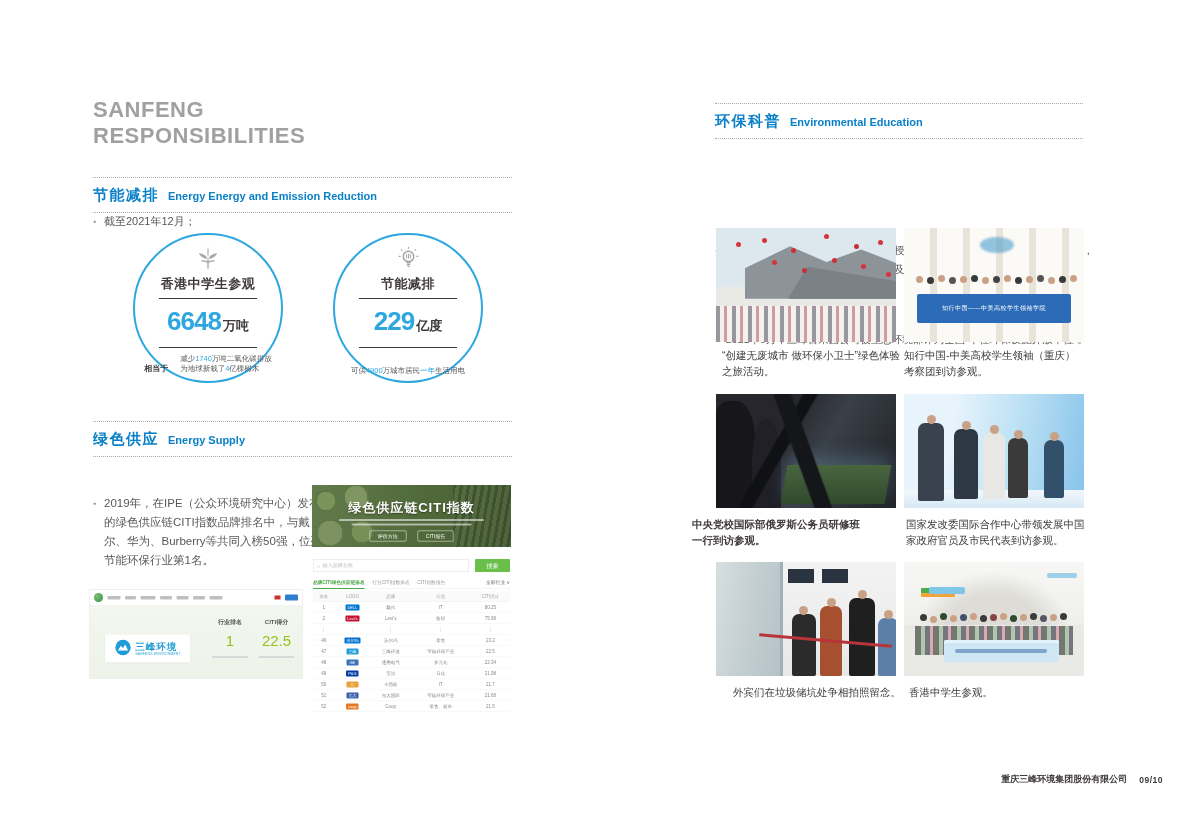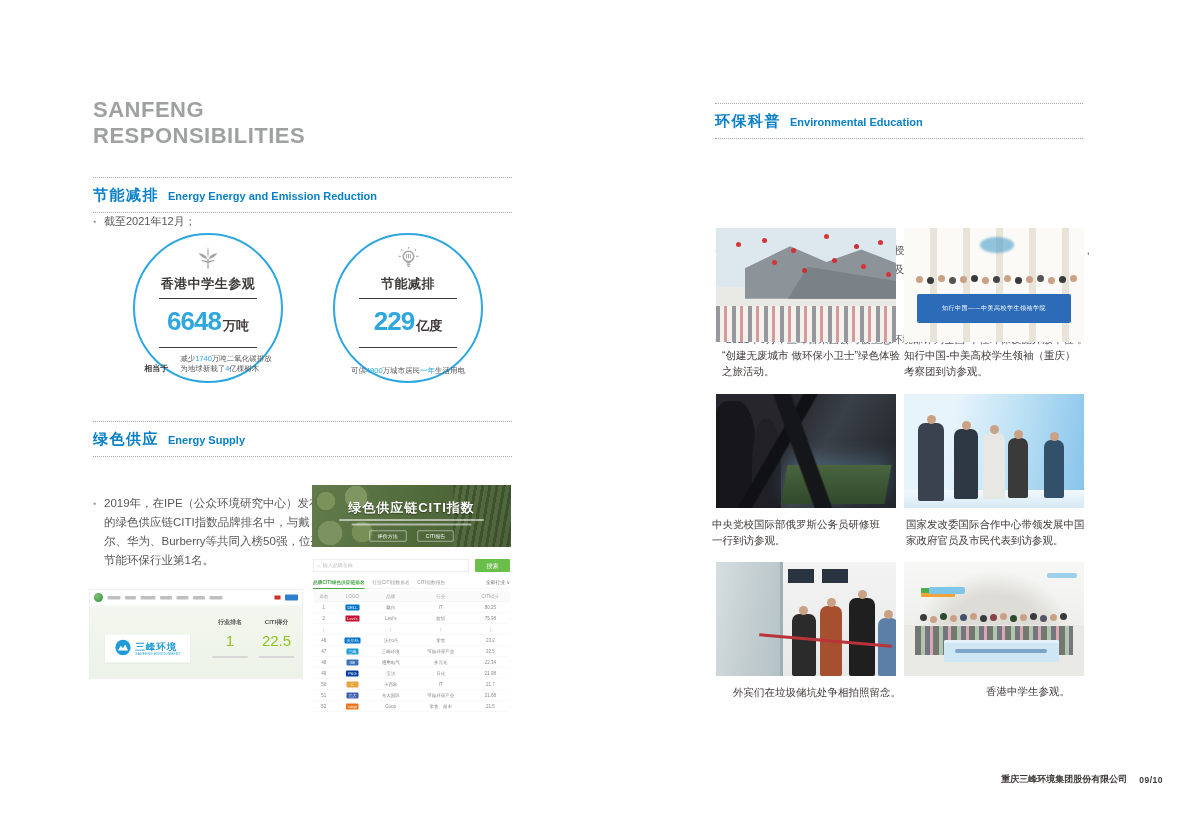--- a/index.html
+++ b/index.html
@@ -149,24 +149,24 @@
        110px -1px 0 #3a3a3a,120px 1px 0 #556,130px 0 0 #caa184,140px -1px 0 #3a3a3a;}
   #ph6 .bodies{position:absolute;left:6%;right:6%;top:56%;height:26%;
        background:repeating-linear-gradient(90deg,rgba(50,60,50,.65) 0 6px,rgba(120,160,120,.5) 6px 10px,rgba(40,40,60,.6) 10px 15px,rgba(200,90,120,.45) 15px 18px);}
   #ph6 .banner-strip{position:absolute;left:22%;right:14%;bottom:12%;height:20%;background:#cfe6f5;border-radius:2px;
        box-shadow:inset 0 3px 0 #e6f2fa;}
   #ph6 .banner-strip::after{content:"";position:absolute;left:10%;right:10%;top:40%;height:4px;background:rgba(60,110,160,.55);border-radius:2px;}
 
   .caption{position:absolute;font-size:10.5px;line-height:16px;color:#3e3a39;}
   #cap1{left:722px;top:347px;width:178px;}
   #cap2{left:904px;top:347px;width:180px;}
-  #cap3{left:712px;top:516px;width:178px;}
+  #cap3{left:692px;top:516px;width:178px;font-weight:bold;}
   #cap4{left:906px;top:516px;width:181px;}
   #cap5{left:733px;top:684px;width:185px;}
-  #cap6{left:986px;top:684px;width:160px;font-family:Liberation Serif, serif;}
+  #cap6{left:909px;top:684px;width:160px;}
 
   
   #footer{right:40px;top:773px;display:flex;align-items:center;gap:12px;}
   .footer-company{font-size:9px;font-weight:bold;color:#3e3a39;}
   .footer-page{font-size:8.5px;font-weight:bold;color:#3e3a39;letter-spacing:.5px;}
 </style>
 </head>
 <body>
 
 <div class="abs doc-header">

